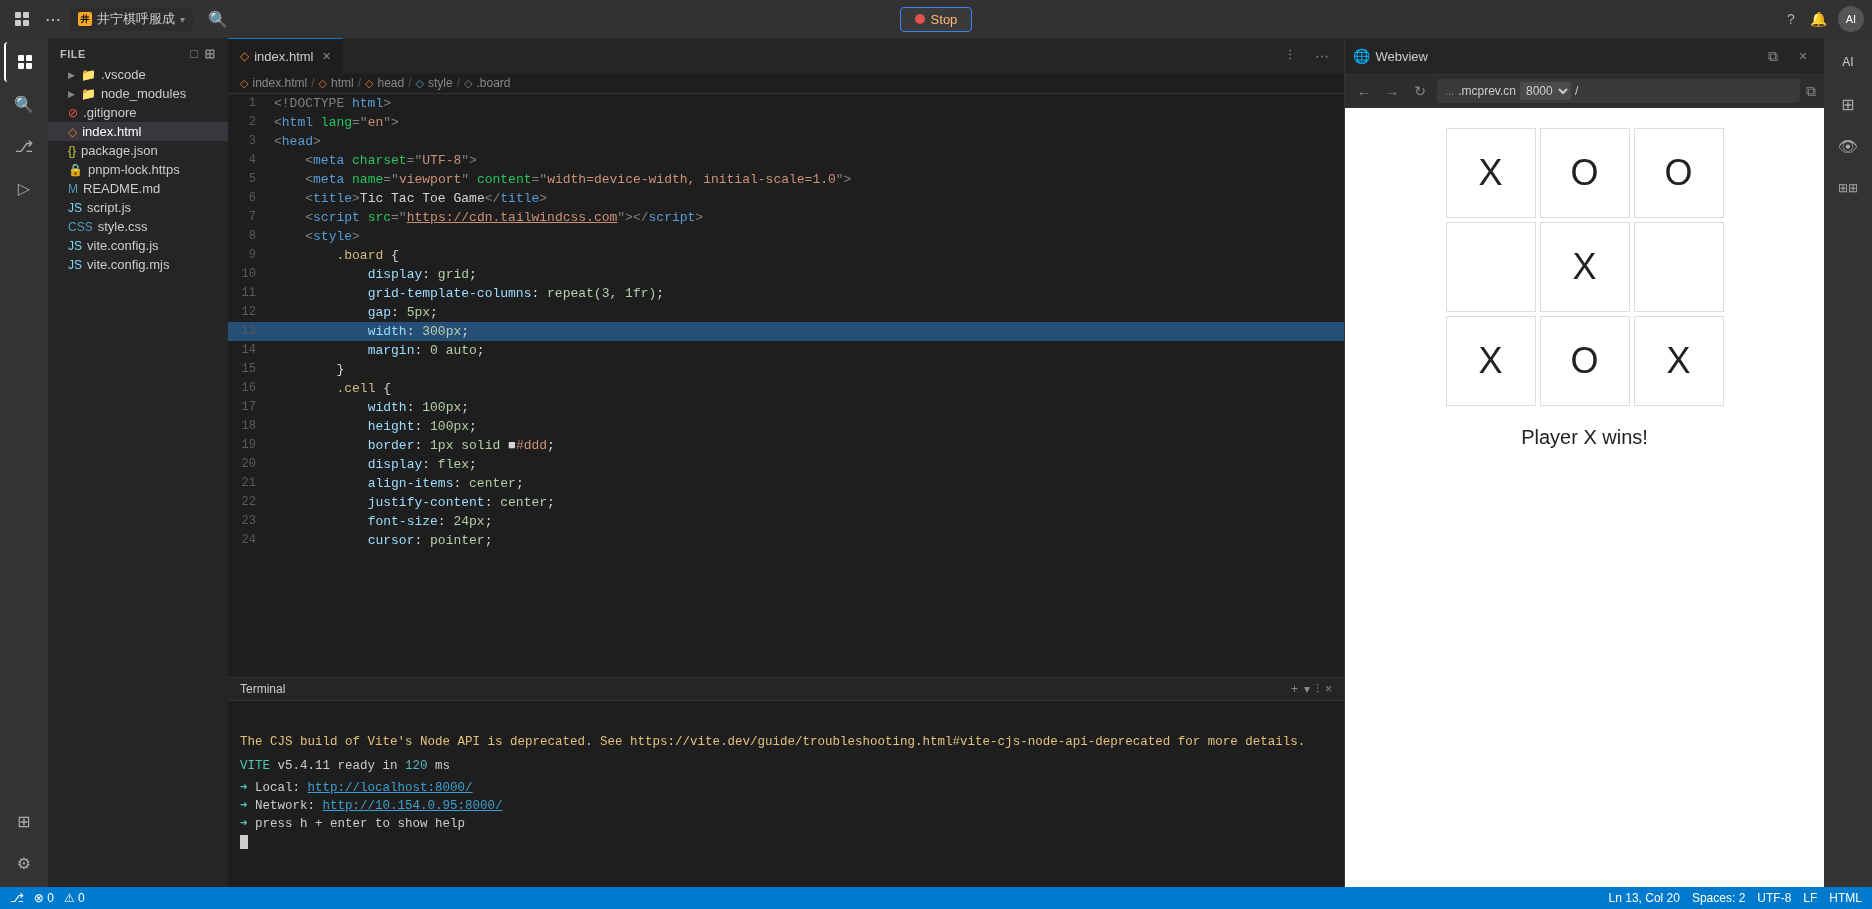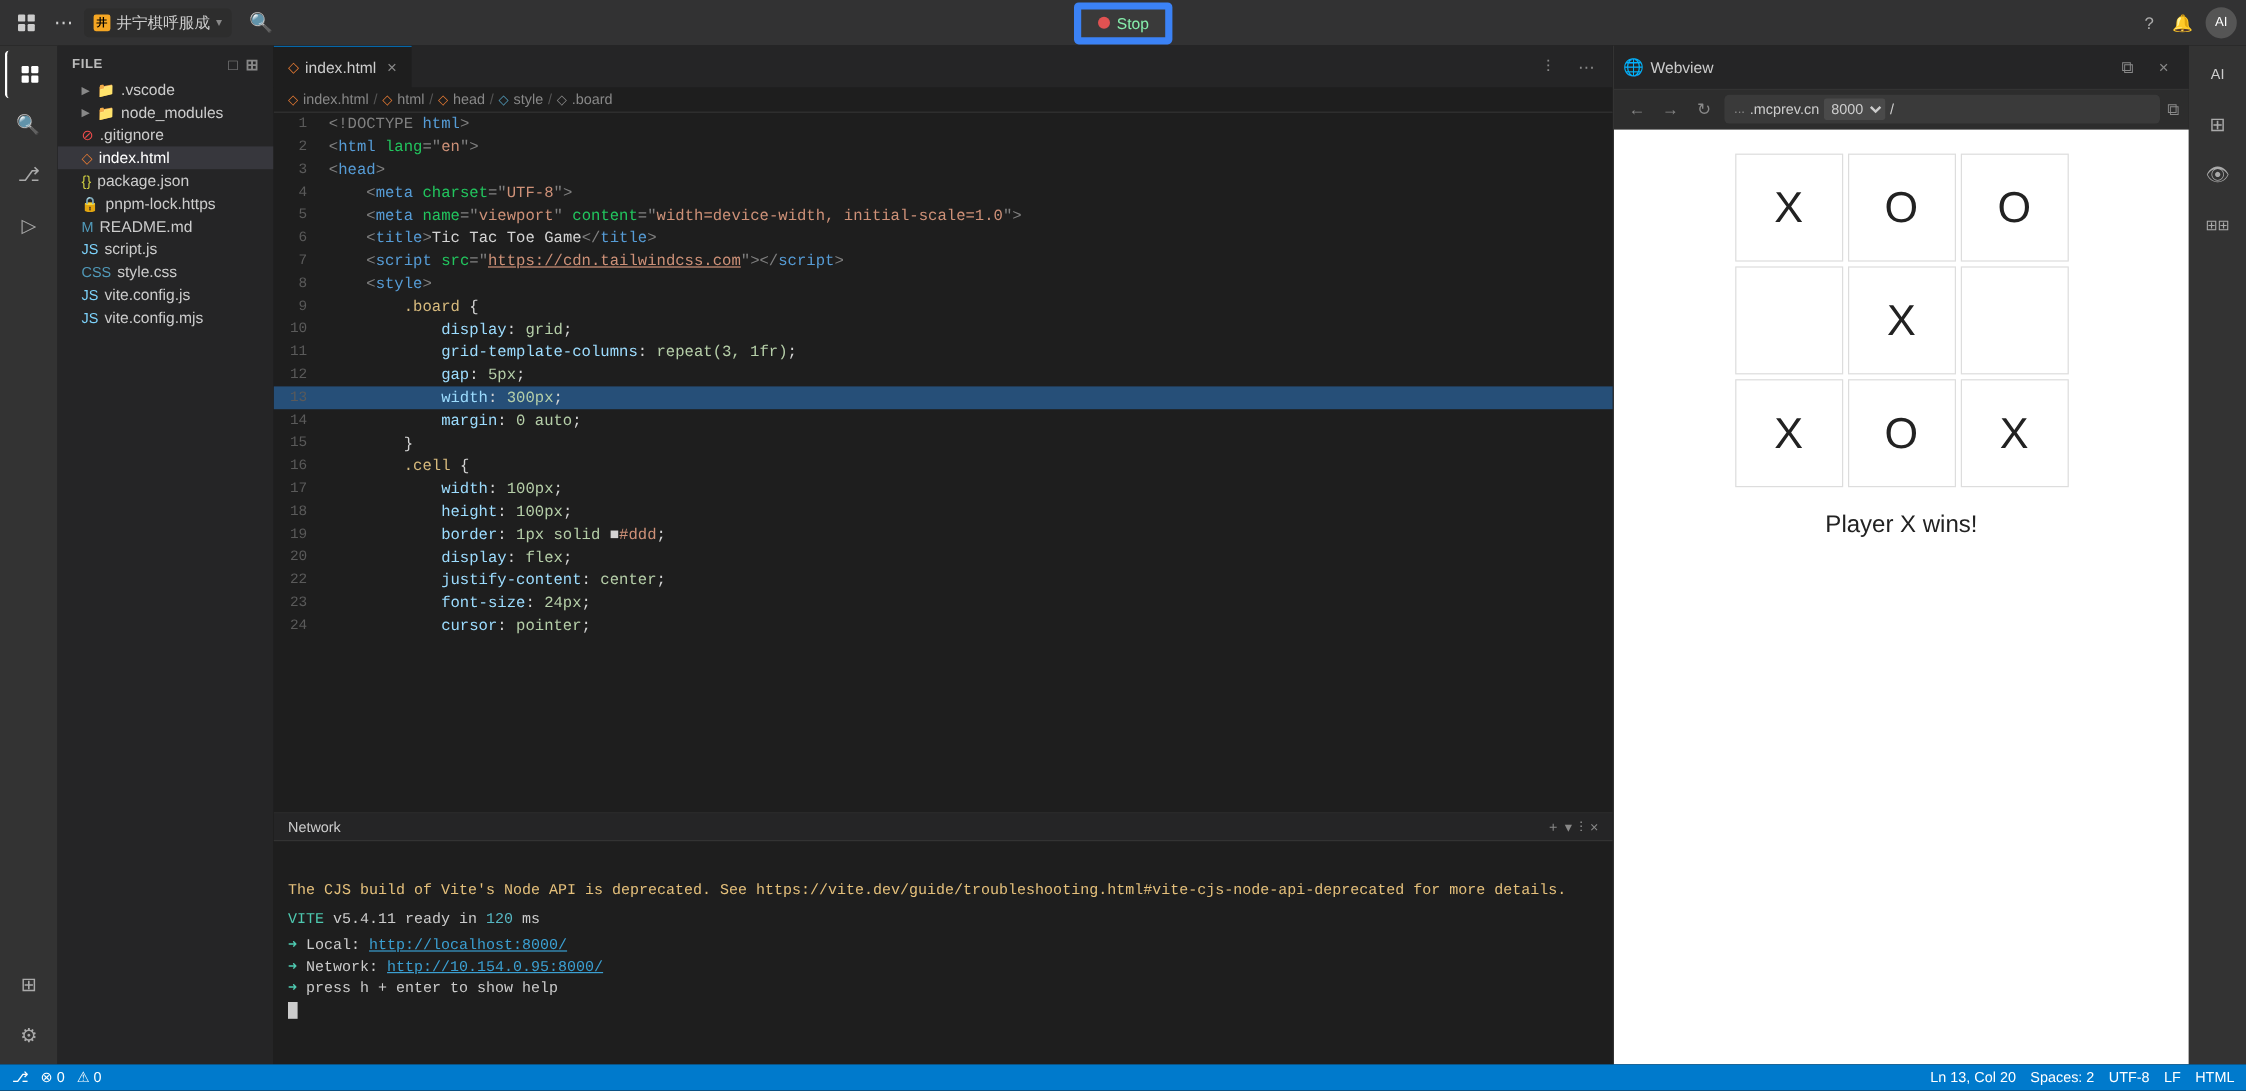--- a/index.html
+++ b/index.html
@@ -78,24 +78,24 @@
       display: flex;
       align-items: center;
       justify-content: center;
       flex: 1;
     }
     .stop-button {
       display: flex;
       align-items: center;
       gap: 6px;
       background: #3a3a3a;
-      border: 6px solid #3b82f6;
+      border: 1px solid #3b82f6;
       border-radius: 4px;
       padding: 4px 14px;
-      color: #86efac;
+      color: #fdba74;
       font-size: 13px;
       cursor: pointer;
     }
     .stop-dot {
       width: 10px;
       height: 10px;
       background: #e05252;
       border-radius: 50%;
     }
     .topbar-right {
@@ -790,36 +790,40 @@
         </div>
         <div class="code-line">
           <div class="line-num">19</div>
           <div class="line-content"><span class="c-text">            </span><span class="c-property">border</span><span class="c-text">: </span><span class="c-value">1px solid</span><span class="c-text"> ■</span><span class="c-string">#ddd</span><span class="c-text">;</span></div>
         </div>
         <div class="code-line">
           <div class="line-num">20</div>
           <div class="line-content"><span class="c-text">            </span><span class="c-property">display</span><span class="c-text">: </span><span class="c-value">flex</span><span class="c-text">;</span></div>
         </div>
         <div class="code-line">
+          <div class="line-num">21</div>
+          <div class="line-content"><span class="c-text">            </span><span class="c-property">align-items</span><span class="c-text">: </span><span class="c-value">center</span><span class="c-text">;</span></div>
+        </div>
+        <div class="code-line">
           <div class="line-num">22</div>
           <div class="line-content"><span class="c-text">            </span><span class="c-property">justify-content</span><span class="c-text">: </span><span class="c-value">center</span><span class="c-text">;</span></div>
         </div>
         <div class="code-line">
           <div class="line-num">23</div>
           <div class="line-content"><span class="c-text">            </span><span class="c-property">font-size</span><span class="c-text">: </span><span class="c-value">24px</span><span class="c-text">;</span></div>
         </div>
         <div class="code-line">
           <div class="line-num">24</div>
           <div class="line-content"><span class="c-text">            </span><span class="c-property">cursor</span><span class="c-text">: </span><span class="c-value">pointer</span><span class="c-text">;</span></div>
         </div>
       </div>
 
     <div class="terminal-panel">
       <div class="terminal-header">
-        <span>Network</span>
+        <span>Terminal</span>
         <div class="terminal-header-right">
           <span>+</span>
           <span>▾</span>
           <span>⫶</span>
           <span>×</span>
         </div>
       </div>
       <div class="terminal-body">
         <div>
           <span class="term-warn">The CJS build of Vite's Node API is deprecated. See https://vite.dev/guide/troubleshooting.html#vite-cjs-node-api-deprecated for more details.</span>

